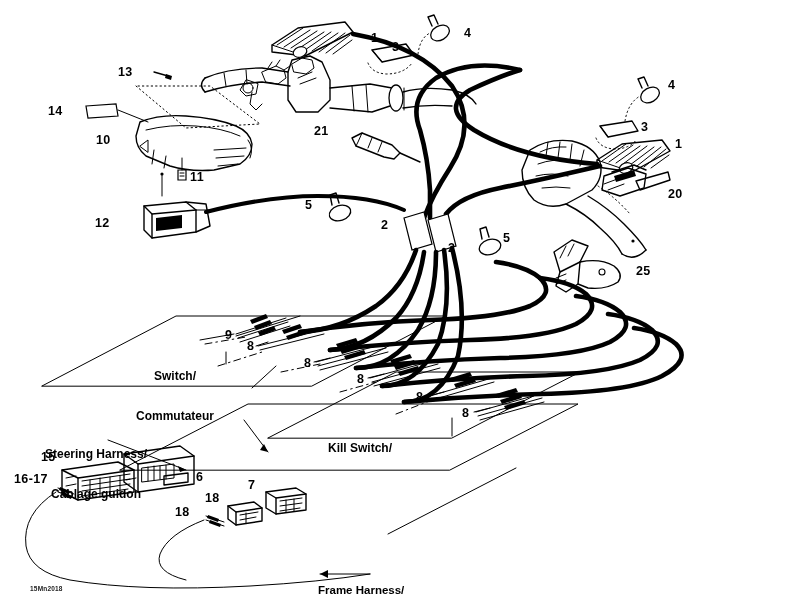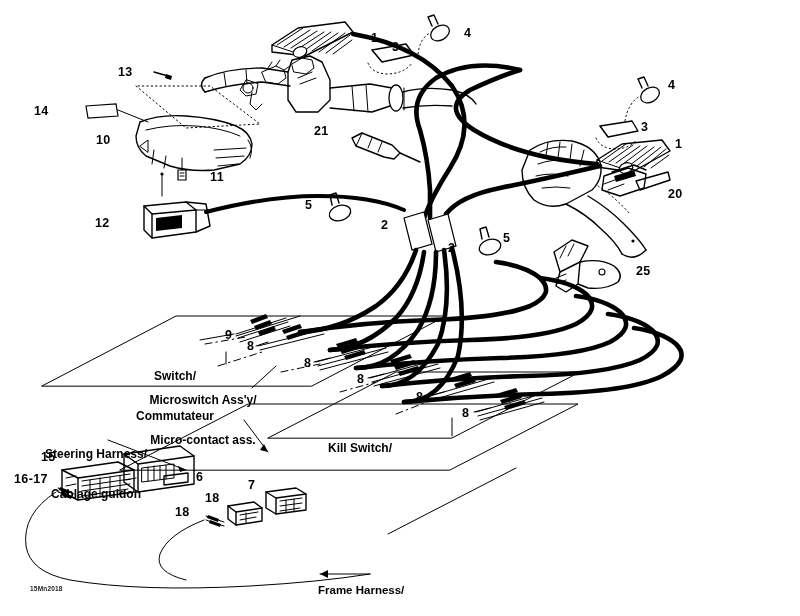--- a/index.html
+++ b/index.html
@@ -343,23 +343,23 @@
 
   <div class="lbl num" style="left:371px;top:31px">1</div>
   <div class="lbl num" style="left:392px;top:40px">3</div>
   <div class="lbl num" style="left:464px;top:26px">4</div>
   <div class="lbl num" style="left:668px;top:78px">4</div>
   <div class="lbl num" style="left:641px;top:120px">3</div>
   <div class="lbl num" style="left:675px;top:137px">1</div>
   <div class="lbl num" style="left:668px;top:187px">20</div>
   <div class="lbl num" style="left:636px;top:264px">25</div>
   <div class="lbl num" style="left:118px;top:65px">13</div>
-  <div class="lbl num" style="left:34px;top:104px">14</div>
+  <div class="lbl num" style="left:48px;top:104px">14</div>
   <div class="lbl num" style="left:96px;top:133px">10</div>
-  <div class="lbl num" style="left:210px;top:170px">11</div>
+  <div class="lbl num" style="left:190px;top:170px">11</div>
   <div class="lbl num" style="left:95px;top:216px">12</div>
   <div class="lbl num" style="left:314px;top:124px">21</div>
   <div class="lbl num" style="left:305px;top:198px">5</div>
   <div class="lbl num" style="left:381px;top:218px">2</div>
   <div class="lbl num" style="left:448px;top:241px">2</div>
   <div class="lbl num" style="left:503px;top:231px">5</div>
   <div class="lbl num" style="left:225px;top:328px">9</div>
   <div class="lbl num" style="left:247px;top:339px">8</div>
   <div class="lbl num" style="left:304px;top:356px">8</div>
   <div class="lbl num" style="left:357px;top:372px">8</div>
@@ -370,24 +370,20 @@
   <div class="lbl num" style="left:196px;top:470px">6</div>
   <div class="lbl num" style="left:248px;top:478px">7</div>
   <div class="lbl num" style="left:205px;top:491px">18</div>
   <div class="lbl num" style="left:175px;top:505px">18</div>
 
   <div class="lbl cap" style="left:115px;top:343px;width:120px">
     <div>Switch/</div>
     <div>Commutateur</div>
   </div>
 
-  <div class="lbl cap" style="left:133px;top:367px;width:140px">
-    <div>Microswitch Ass'y/</div>
-    <div>Micro-contact ass.</div>
-  </div>
 
 
   <div class="lbl cap" style="left:281px;top:415px;width:158px">
     <div>Kill Switch/</div>
   </div>
 
 
   <div class="lbl cap" style="left:25px;top:421px;width:142px">
     <div>Steering Harness/</div>
     <div>Câblage guidon</div>

